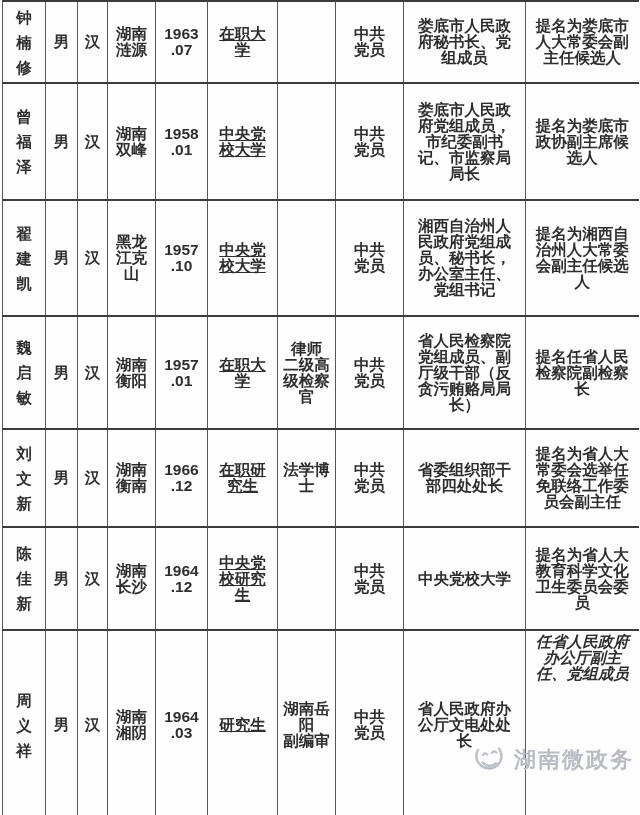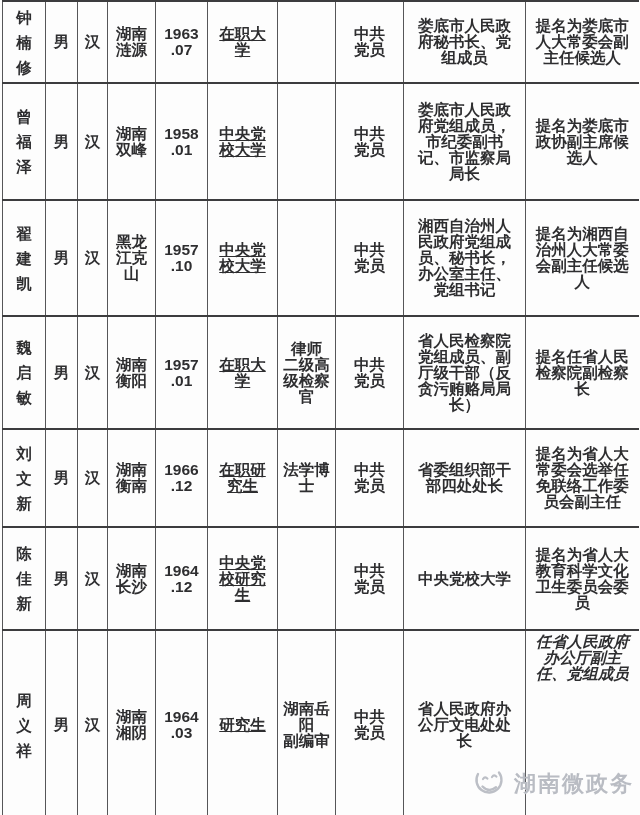--- a/index.html
+++ b/index.html
@@ -56,21 +56,21 @@
   tr.row-5 td{height:79px}
   tr.row-6 td{height:49px}
   tr.row-7 td{height:64px}
   tr.row-8 td{height:69px}
   tr.row-9 td{height:156px}
   tr.row-10 td{height:42px}
   td.valign-top{vertical-align:top;padding-top:3px;font-style:italic;}
   
   .watermark{
     position:absolute;
-    right:6px;top:766px;
+    right:6px;top:742px;
     height:36px;
     display:flex;align-items:center;gap:7px;
     z-index:5;
     pointer-events:none;
   }
   .watermark .wm-text{
     font-size:22px;
     font-weight:bold;
     color:#b9bcc3;
     letter-spacing:2px;

